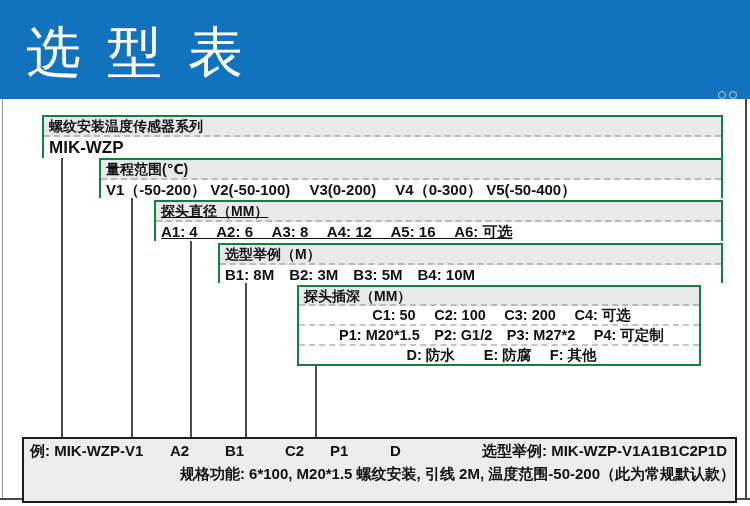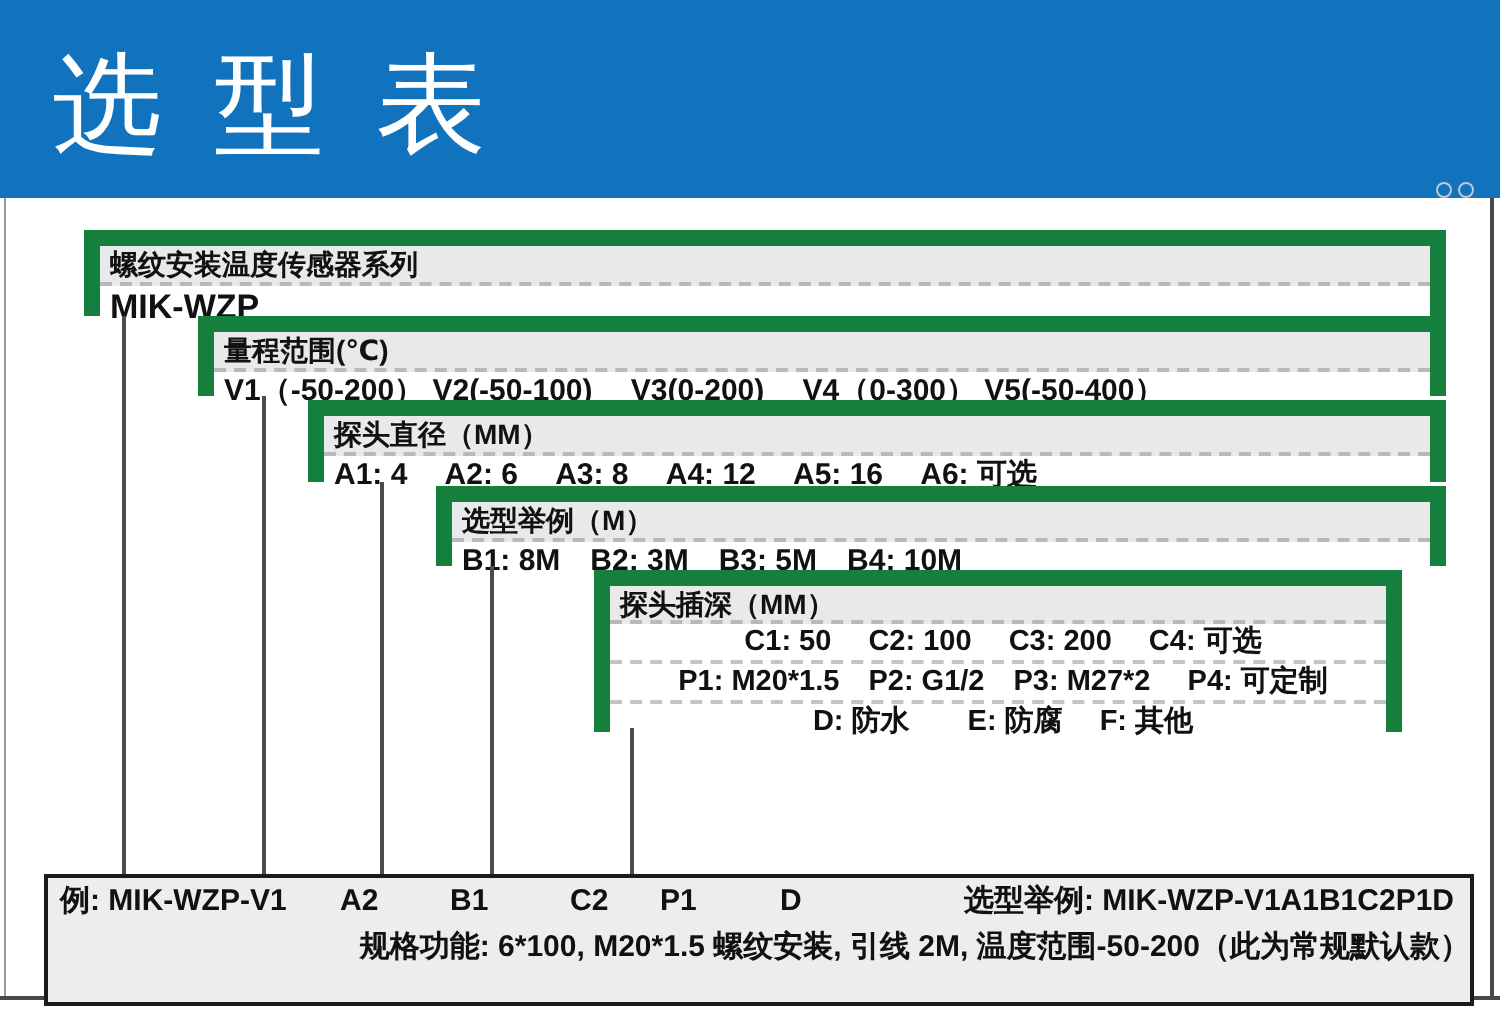--- a/index.html
+++ b/index.html
@@ -13,34 +13,34 @@
     width:100%;height:99px;line-height:104px;text-align:left;color:#ffffff;
     font-size:55px;font-weight:500;letter-spacing:26px;text-indent:26px;
   }
   .wm{position:absolute;left:718px;top:91px;width:26px;height:10px;}
   .wm span{display:inline-block;width:6px;height:6px;border:1px solid #c0c8d2;border-radius:50%;margin-right:3px;vertical-align:top;}
   
   .frame-left{position:absolute;left:2px;top:99px;width:1px;height:401px;background:#9a9a9a;}
   .frame-right{position:absolute;left:745px;top:99px;width:2px;height:401px;background:#4a4a4a;}
   .frame-bottom{position:absolute;left:0px;top:498px;width:750px;height:2px;background:#4a4a4a;}
   
-  .lv{position:absolute;border:8px solid #15803d;background:#84cc16;box-sizing:border-box;}
+  .lv{position:absolute;border:2px solid #15803d;background:#84cc16;box-sizing:border-box;}
   .lv .hd{
     background:#e9e9e9;border-bottom:2px dashed #b9b9b9;
     font-weight:bold;font-size:14px;line-height:17px;padding:1px 0 0 5px;white-space:nowrap;overflow:hidden;
   }
   .lv .ct{
     background:#ffffff;font-weight:bold;font-size:15px;line-height:18px;padding:1px 0 0 5px;
     white-space:nowrap;overflow:hidden;
   }
   .lv .ct.dash{border-bottom:2px dashed #c4c4c4;}
   .box1{left:42px;top:115px;width:681px;height:43px;}
   .box1 .ct{font-size:17px;line-height:20px;}
   .box2{left:99px;top:158px;width:624px;height:40px;}
-  .box3{left:154px;top:200px;width:569px;height:41px;}
+  .box3{left:154px;top:200px;width:569px;height:41px;text-decoration:underline;}
   .box4{left:218px;top:243px;width:505px;height:40px;}
   .box5{left:297px;top:285px;width:404px;height:81px;}
   .box5 .hd{line-height:16px;}
   .box5 .ct{font-size:14.5px;line-height:17px;text-align:center;}
   
   .vline{position:absolute;width:2px;background:#4c4c4c;}
   .vl1{left:61px;top:158px;height:280px;}
   .vl2{left:131px;top:198px;height:240px;}
   .vl3{left:190px;top:241px;height:197px;}
   .vl4{left:245px;top:283px;height:155px;}

